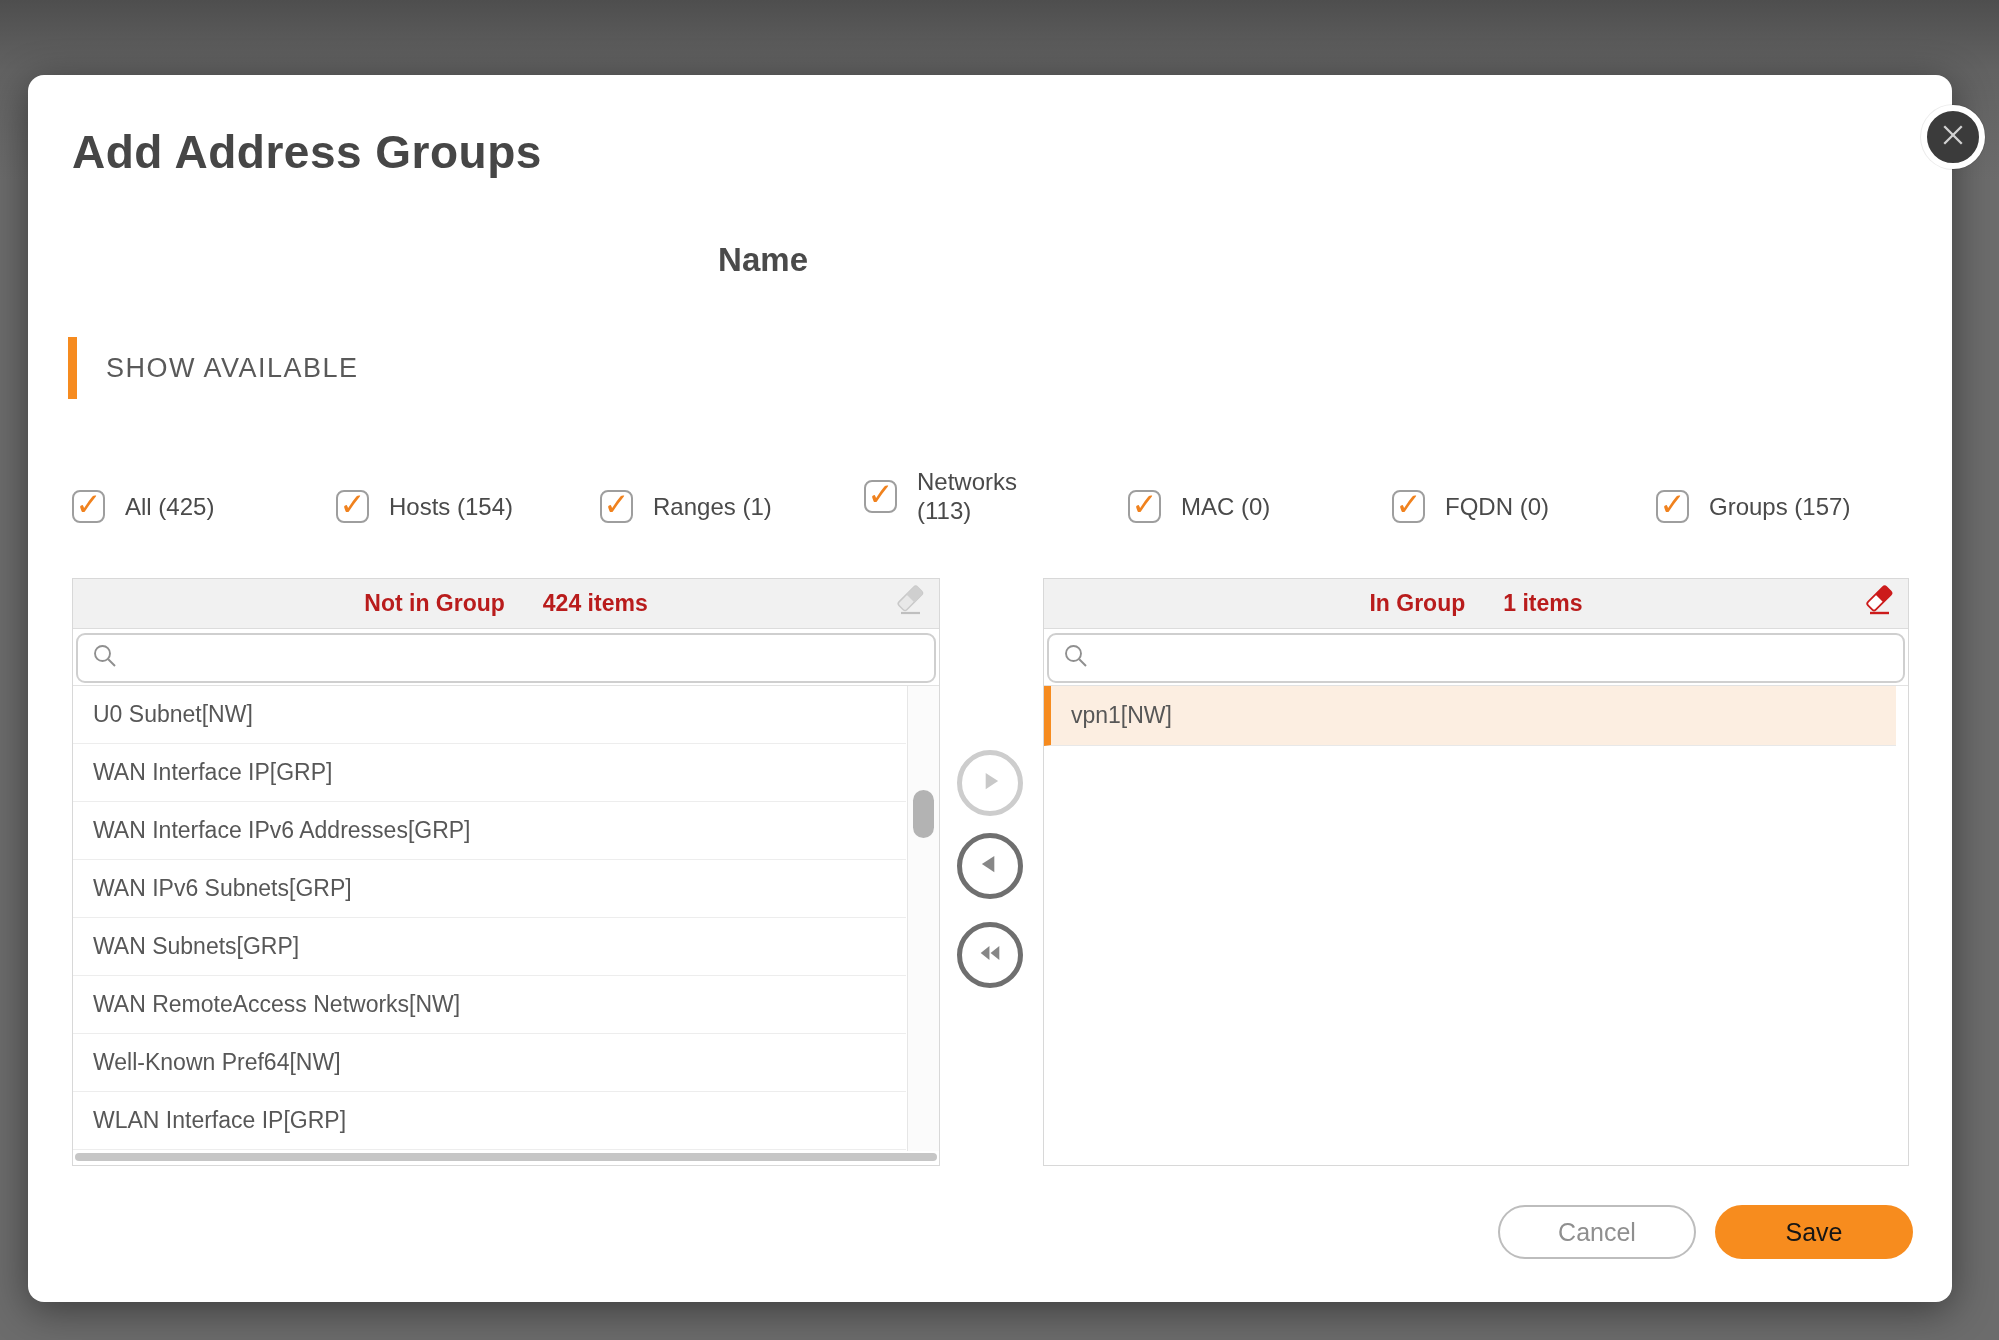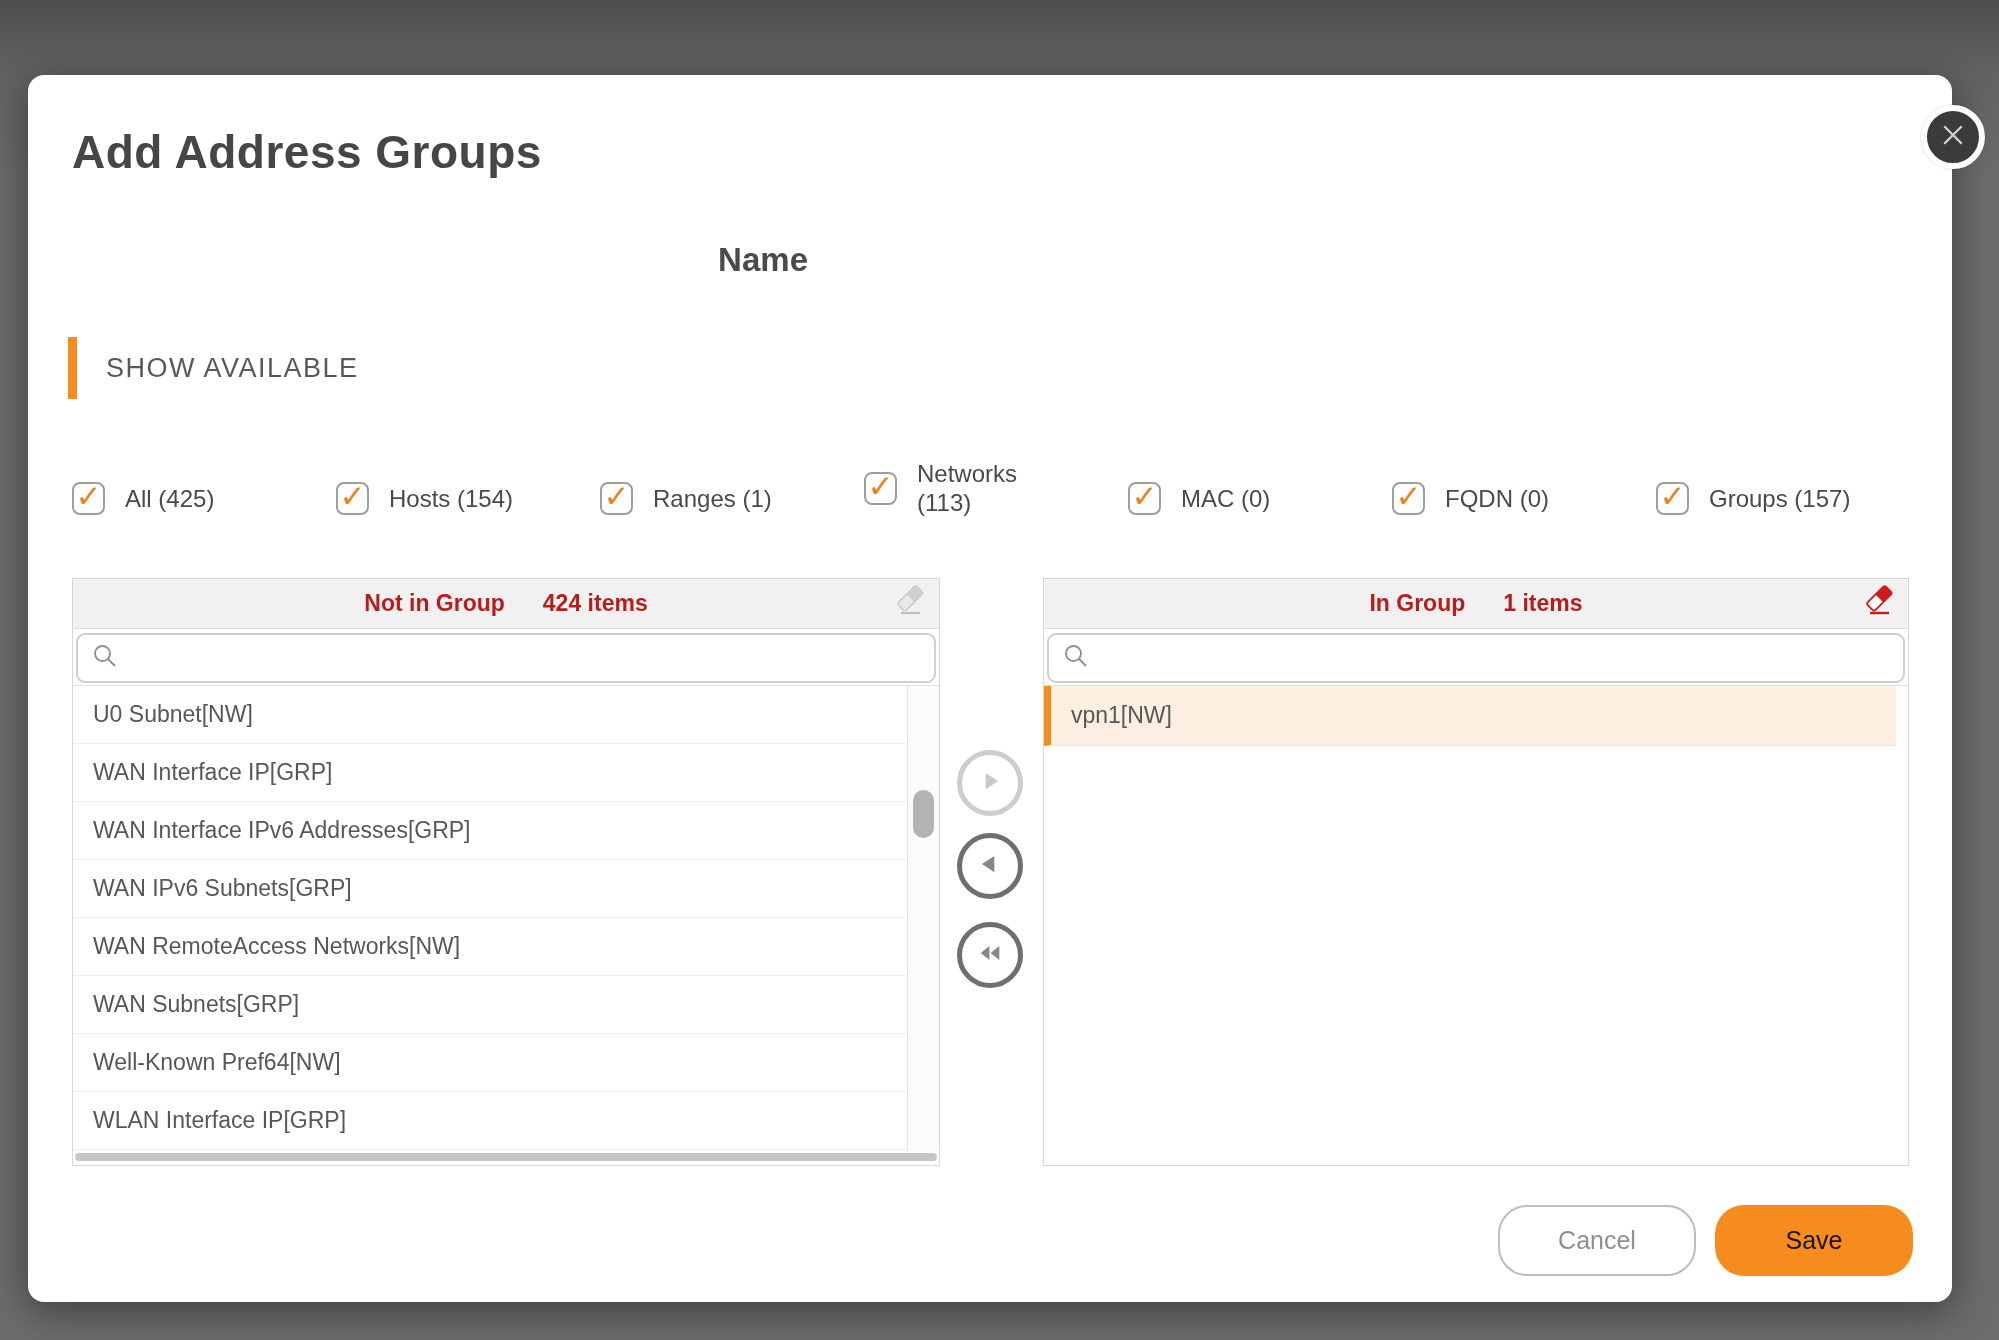--- a/index.html
+++ b/index.html
@@ -38,21 +38,21 @@
     font-size:24px; color:#4f4f4f; font-family:inherit; background:#fff; outline:none;
   }
 
   .section-bar { position:absolute; left:40px; top:262px; width:9px; height:62px; background:#F68B1F; }
   .section-title {
     position:absolute; left:78px; top:278px;
     font-size:27px; color:#595959; letter-spacing:1.5px;
   }
 
   .filters {
-    position:absolute; left:44px; top:370px; height:106px; right:10px;
+    position:absolute; left:44px; top:378px; height:106px; right:10px;
     display:flex; align-items:center;
   }
   .filter-item { flex:0 0 264px; display:flex; align-items:center; gap:20px; }
   .filter-item:nth-child(4) { margin-top:-20px; }
   .filter-item:nth-child(4) .filter-label { width:108px; }
   .cb {
     width:33px; height:33px; flex:0 0 33px; background:#fff;
     border:2px solid #9e9e9e; border-radius:8px;
     display:flex; align-items:center; justify-content:center; cursor:pointer;
   }
@@ -111,21 +111,21 @@
   .xfer {
     position:absolute; left:929px; width:66px; height:66px; border-radius:50%;
     background:#fff; border:5px solid #6f6f6f;
     display:flex; align-items:center; justify-content:center; cursor:pointer;
   }
   .xfer-right { top:675px; border-color:#cdcdcd; cursor:default; }
   .xfer-left  { top:758px; }
   .xfer-all-left { top:847px; }
 
   .btn {
-    position:absolute; top:1130px; width:198px; height:71px; border-radius:29px;
+    position:absolute; top:1130px; width:198px; height:54px; border-radius:29px;
     font-size:25px; font-family:inherit; display:flex; align-items:center; justify-content:center;
     cursor:pointer;
   }
   .btn-cancel { left:1470px; background:#fff; border:2px solid #bdbdbd; color:#8f8f8f; }
   .btn-save   { left:1687px; background:#F78C1E; border:none; color:#151515; font-weight:500; }
 </style>
 </head>
 <body>
 
 <div class="modal">
@@ -200,22 +200,22 @@
           <line x1="14.6" y1="14.6" x2="20" y2="20"></line>
         </svg>
       </span>
       <input type="text" value="" style="">
     </div>
     <div class="panel-list">
       <div class="list-row">U0 Subnet[NW]</div>
       <div class="list-row">WAN Interface IP[GRP]</div>
       <div class="list-row">WAN Interface IPv6 Addresses[GRP]</div>
       <div class="list-row">WAN IPv6 Subnets[GRP]</div>
+      <div class="list-row">WAN Subnets[GRP]</div>
       <div class="list-row">WAN RemoteAccess Networks[NW]</div>
-      <div class="list-row">WAN Subnets[GRP]</div>
       <div class="list-row">Well-Known Pref64[NW]</div>
       <div class="list-row">WLAN Interface IP[GRP]</div>
       <div class="scroll-track">
         <div class="scroll-thumb"></div>
       </div>
       <div class="h-scrollbar"></div>
     </div>
   </div>
 
   <div class="xfer xfer-right">

